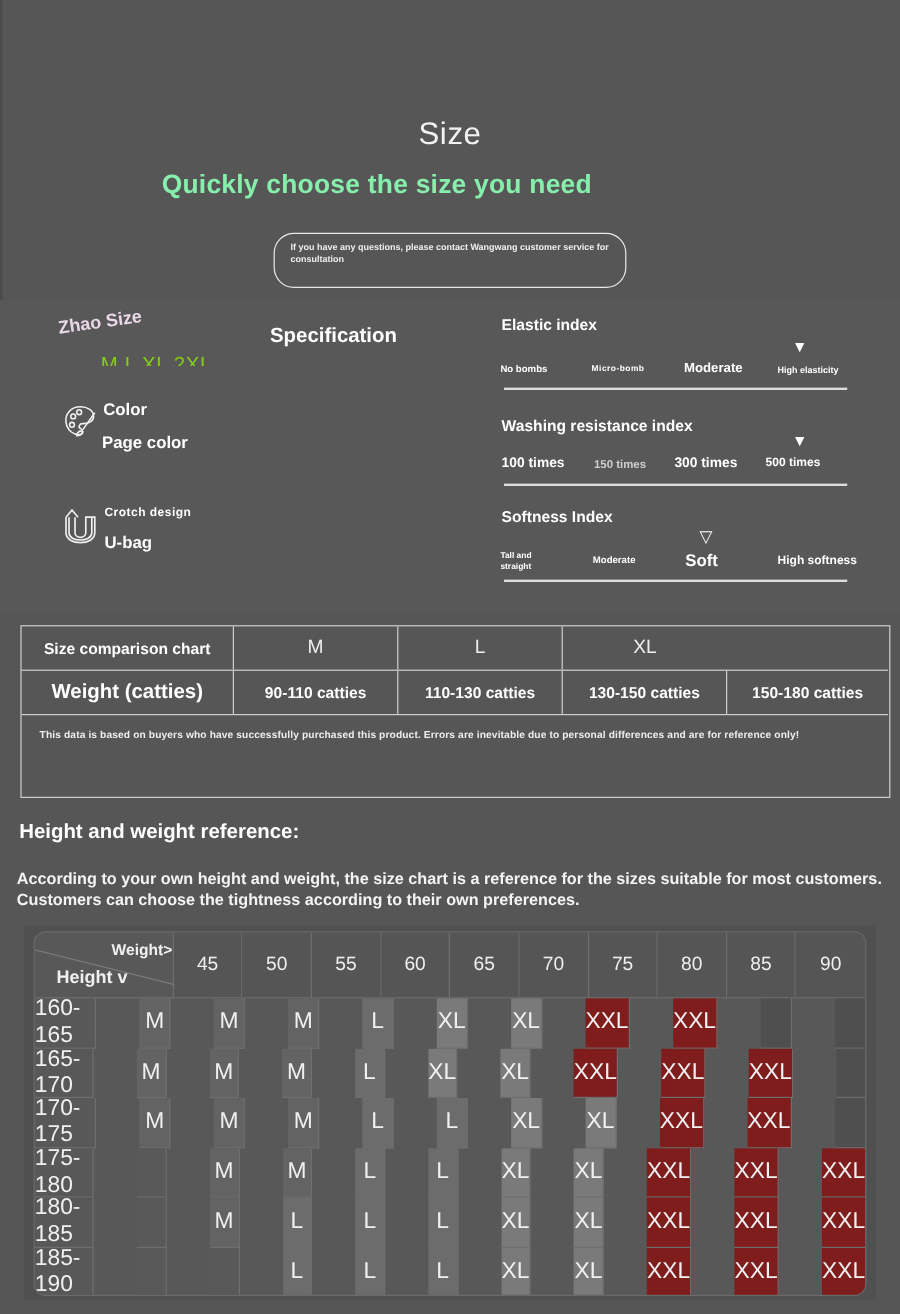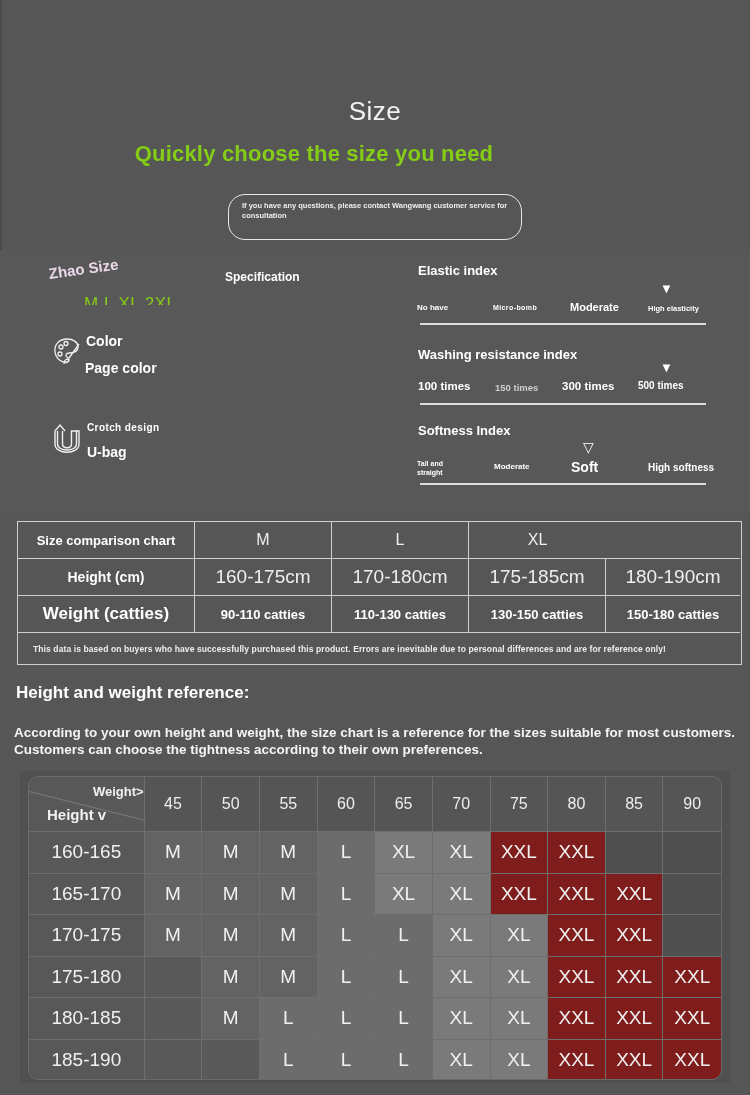--- a/index.html
+++ b/index.html
@@ -1,28 +1,28 @@
 <!DOCTYPE html>
 <html><head>
 <meta charset="utf-8">
 <style>
   * { box-sizing: border-box; margin: 0; padding: 0; }
   html, body { width: 750px; height: 1095px; background: #565656; overflow: hidden; }
   body { font-family: "Liberation Sans", "DejaVu Sans", sans-serif; color: #fff; position: relative; }
 
   .top-band { position: absolute; left: 0; top: 0; width: 750px; height: 250px; background: #565656; border-left: 2px solid #4a4a4a; }
   .title-size { position: absolute; left: 0; width: 750px; top: 96px; text-align: center; font-size: 26px; font-weight: 300; color: #f2f2f2; letter-spacing: 0.5px; }
-  .title-main { position: absolute; left: 0; width: 628px; top: 141px; text-align: center; font-size: 22px; font-weight: bold; color: #84cc16; letter-spacing: 0.2px; }
+  .title-main { position: absolute; left: 0; width: 628px; top: 141px; text-align: center; font-size: 22px; font-weight: bold; color: #86efac; letter-spacing: 0.2px; }
   .contact-pill { position: absolute; left: 228px; top: 194px; width: 294px; height: 46px; border: 1.5px solid #e8e8e8; border-radius: 17px; padding: 6px 0 0 13px; font-size: 7.5px; line-height: 10px; color: #eee; font-weight: bold; }
 
   .spec-area { position: absolute; left: 0; top: 250px; width: 750px; height: 262px; background: #585858; }
   .zhao { position: absolute; left: 50px; top: 265px; font-size: 15px; font-weight: bold; color: #ead8e8; transform: rotate(-8deg); transform-origin: left bottom; }
   .size-list { position: absolute; left: 84px; top: 285px; font-size: 17px; font-weight: 300; color: #84cc16; letter-spacing: 0.5px; }
   .size-list .cut { display: inline-block; height: 11px; overflow: hidden; vertical-align: bottom; }
-  .spec-title { position: absolute; left: 225px; top: 270px; font-size: 12px; font-weight: bold; color: #fff; }
+  .spec-title { position: absolute; left: 225px; top: 270px; font-size: 17px; font-weight: bold; color: #fff; }
 
   .icon-palette { position: absolute; left: 52px; top: 336px; width: 30px; height: 30px; }
   .color-label { position: absolute; left: 86px; top: 333px; font-size: 14px; font-weight: bold; }
   .color-value { position: absolute; left: 85px; top: 360px; font-size: 14px; font-weight: bold; }
   .icon-ubag { position: absolute; left: 52px; top: 422px; width: 30px; height: 34px; }
   .crotch-label { position: absolute; left: 87px; top: 422px; font-size: 10px; font-weight: bold; letter-spacing: 0.4px; }
   .crotch-value { position: absolute; left: 87px; top: 444px; font-size: 14px; font-weight: bold; }
 
   .idx-title { position: absolute; left: 418px; font-size: 13px; font-weight: bold; color: #fff; line-height: 17px; }
   .idx-line { position: absolute; left: 420px; width: 286px; height: 2px; background: #dcdcdc; }
@@ -45,21 +45,21 @@
   .cmp-note { height: 31px; display: flex; align-items: center; padding-left: 15px; font-size: 8.5px; font-weight: bold; color: #eee; letter-spacing: 0.1px; }
 
   .ref-title { position: absolute; left: 16px; top: 683px; font-size: 17px; font-weight: bold; }
   .ref-desc { position: absolute; left: 14px; top: 724px; width: 730px; font-size: 13.5px; font-weight: bold; line-height: 17px; color: #f4f4f4; }
 
   
   .matrix-wrap { position: absolute; left: 20px; top: 771px; width: 710px; height: 312px; background: #505050; }
   .matrix { position: absolute; left: 8px; top: 5px; width: 694px; height: 304px; border-radius: 10px; overflow: hidden; background: #585858; border: 1px solid #6a6a6a; }
   .m-row { display: flex; }
   .m-head { height: 55px; }
-  .m-body { height: 41.5px; }
+  .m-body { height: 41.5px; gap: 36px; }
   .m-cell { border-right: 1px solid #6e6e6e; border-bottom: 1px solid #6e6e6e; display: flex; align-items: center; justify-content: center; color: #f0f0f0; font-size: 19px; font-weight: 300; }
   .m-cell:last-child { border-right: none; }
   .m-corner { width: 116px; position: relative; }
   .m-corner .wlbl { position: absolute; right: 0; top: 7px; font-size: 13px; font-weight: bold; }
   .m-corner .hlbl { position: absolute; left: 18px; top: 29px; font-size: 15px; font-weight: bold; }
   .m-corner .diag { position: absolute; left: 0; top: 14px; width: 120px; height: 1px; background: #7a7a7a; transform: rotate(14deg); transform-origin: left; }
   .m-col { width: 57.8px; }
   .m-hcell { font-size: 16px; color: #eee; background: #555; }
   .m-rlabel { width: 116px; font-size: 19px; background: #585858; }
 
@@ -95,21 +95,21 @@
 
 <svg class="icon-ubag" viewBox="0 0 30 34" fill="none" stroke="#f0f0f0" stroke-width="1.4">
   <path d="M3 9 L8 3 L13 9 M5.5 9 L5.5 22 C5.5 30 24.5 30 24.5 22 L24.5 9 L27 9 L27 22 C27 33 3 33 3 22 L3 9"></path>
   <path d="M10.5 9 L10.5 22 C10.5 27 19.5 27 19.5 22 L19.5 9 L24.5 9"></path>
 </svg>
 <div class="crotch-label">Crotch design</div>
 <div class="crotch-value">U-bag</div>
 
 <div class="idx-title" style="top:262px;">Elastic index</div>
 <div class="marker" style="left:660px; top:282px;">▼</div>
-<div class="idx-opt" style="left:417px; top:303px; font-size:8px;">No have</div>
+<div class="idx-opt" style="left:417px; top:303px; font-size:8px;">No bombs</div>
 <div class="idx-opt" style="left:493px; top:304px; font-size:7px; letter-spacing:0.4px;">Micro-bomb</div>
 <div class="idx-opt" style="left:570px; top:301px; font-size:11px;">Moderate</div>
 <div class="idx-opt" style="left:648px; top:304px; font-size:7.5px;">High elasticity</div>
 <div class="idx-line" style="top:323px;"></div>
 
 <div class="idx-title" style="top:346px; width:160px;">Washing resistance index</div>
 <div class="marker" style="left:660px; top:361px;">▼</div>
 <div class="idx-opt" style="left:418px; top:380px; font-size:11.5px;">100 times</div>
 <div class="idx-opt" style="left:495px; top:382px; font-size:9.5px; color:#cfcfcf;">150 times</div>
 <div class="idx-opt" style="left:562px; top:380px; font-size:11.5px;">300 times</div>
@@ -124,27 +124,20 @@
 <div class="idx-opt" style="left:648px; top:462px; font-size:10px;">High softness</div>
 <div class="idx-line" style="top:483px;"></div>
 
 <div class="cmp">
   <div class="cmp-grid">
     <div class="cmp-row">
       <div class="cmp-cell c0 cmp-head">Size comparison chart</div>
       <div class="cmp-cell c1 cmp-size">M</div>
       <div class="cmp-cell c2 cmp-size">L</div>
       <div class="cmp-cell c3 cmp-size">XL</div>
-    </div>
-    <div class="cmp-row">
-      <div class="cmp-cell c0 cmp-head" style="font-size:14px;">Height (cm)</div>
-      <div class="cmp-cell c1 cmp-h">160-175cm</div>
-      <div class="cmp-cell c2 cmp-h">170-180cm</div>
-      <div class="cmp-cell c3 cmp-h">175-185cm</div>
-      <div class="cmp-cell c4 cmp-h">180-190cm</div>
     </div>
     <div class="cmp-row">
       <div class="cmp-cell c0 cmp-wlabel">Weight (catties)</div>
       <div class="cmp-cell c1 cmp-w">90-110 catties</div>
       <div class="cmp-cell c2 cmp-w">110-130 catties</div>
       <div class="cmp-cell c3 cmp-w">130-150 catties</div>
       <div class="cmp-cell c4 cmp-w">150-180 catties</div>
     </div>
     <div class="cmp-note">This data is based on buyers who have successfully purchased this product. Errors are inevitable due to personal differences and are for reference only!</div>
   </div>

